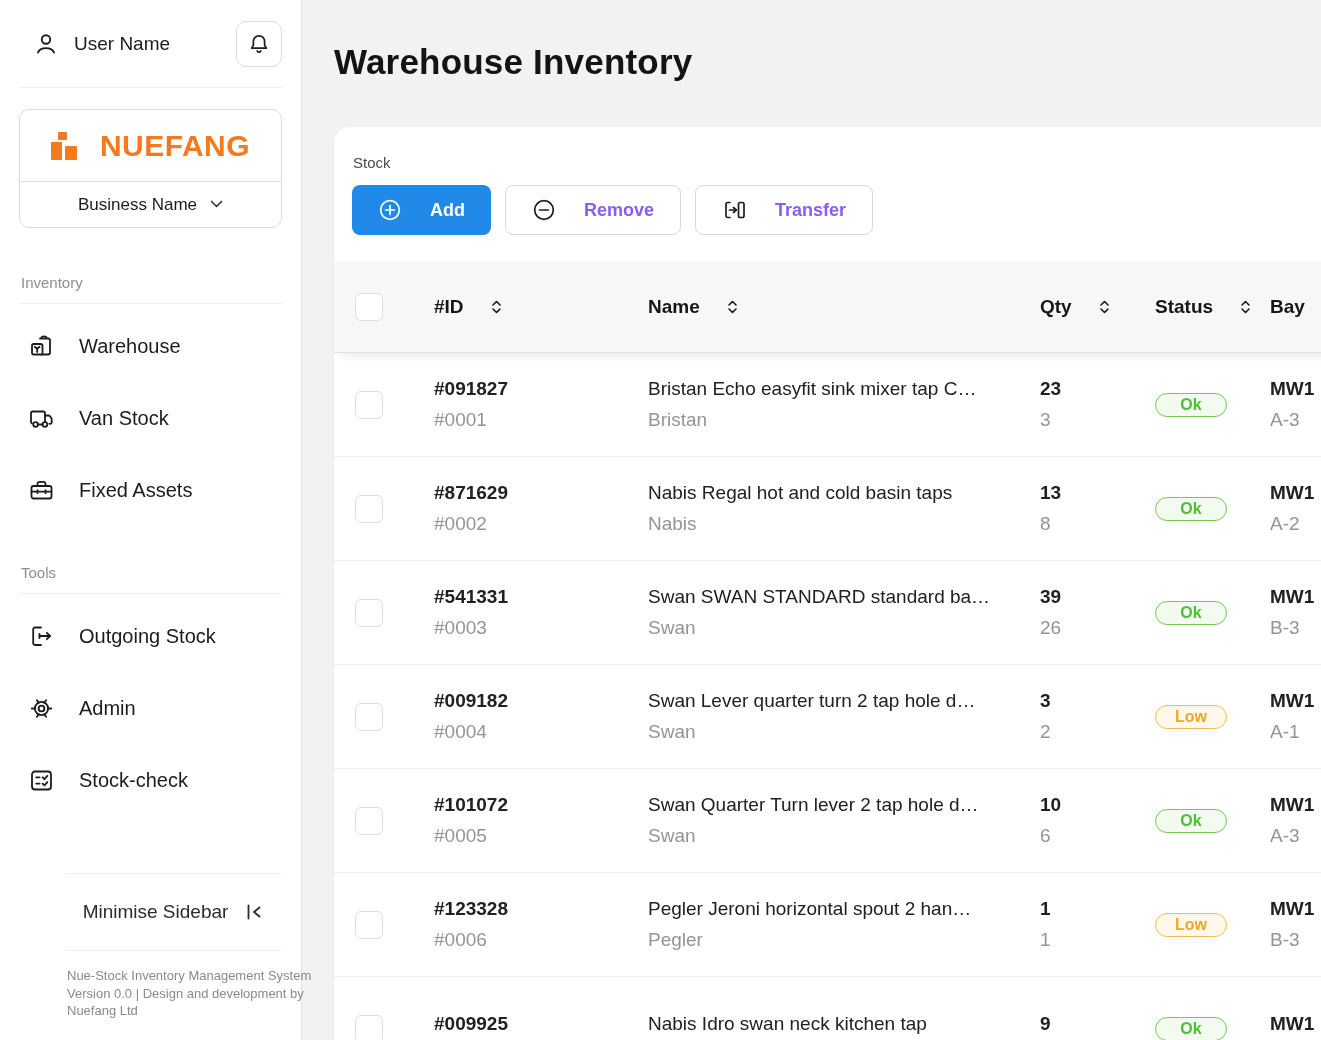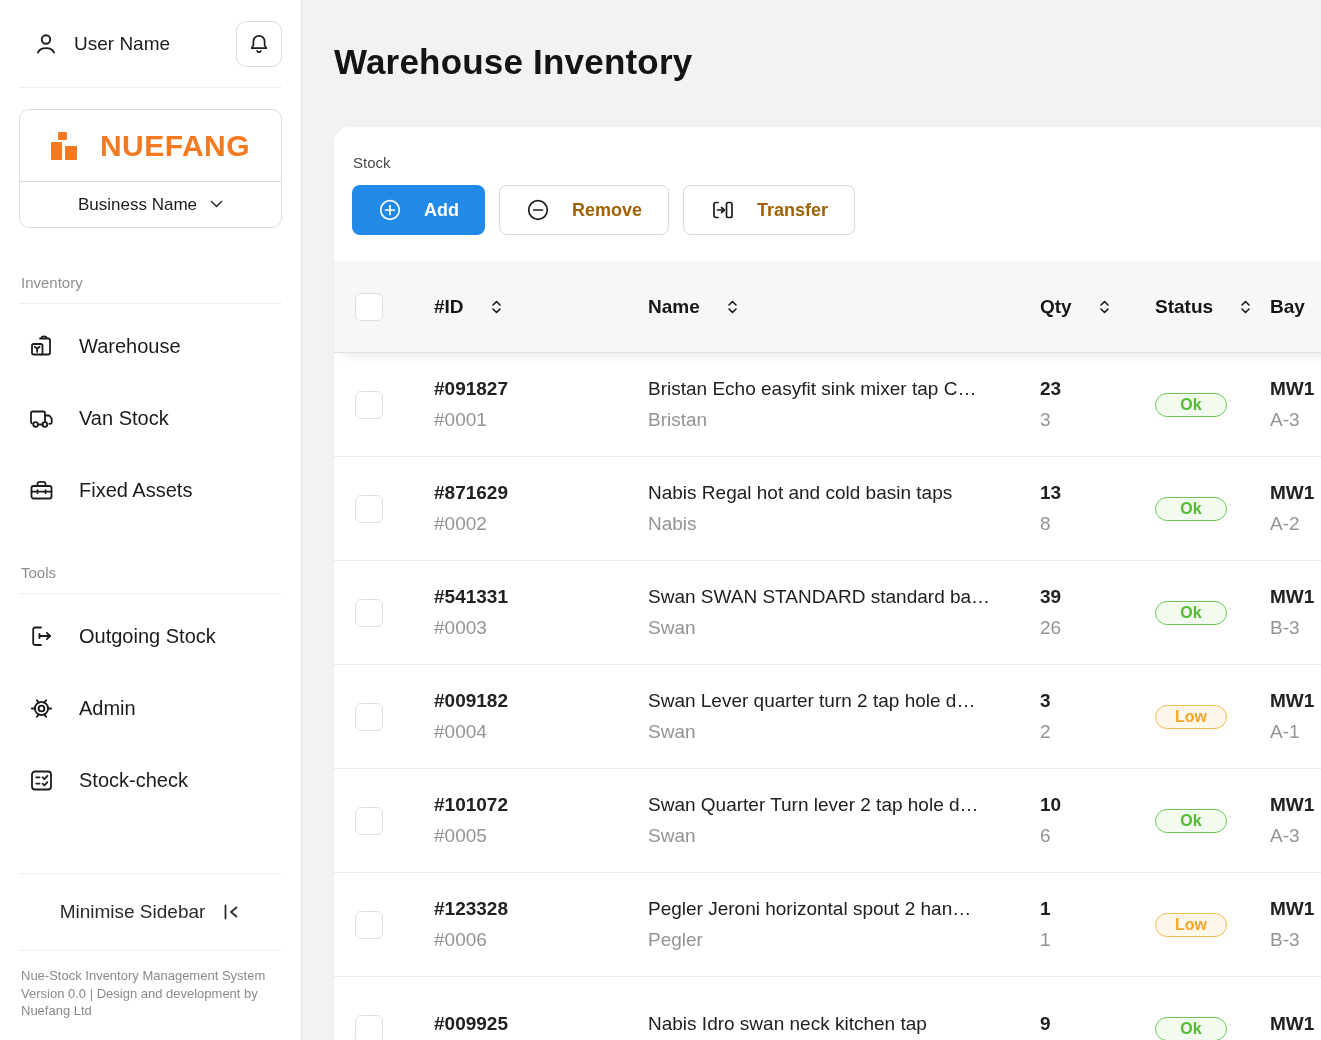--- a/index.html
+++ b/index.html
@@ -51,21 +51,21 @@
   .section-label { margin: 46px 19px 0 21px; font-size: 15px; color: #8e8e8e; }
   .section-label + .divider { margin-top: 12px; }
   .nav-list { margin-top: 14px; }
   .nav-item {
     display: flex; align-items: center; gap: 24px;
     height: 56px; padding: 0 27px; margin-bottom: 16px;
     font-size: 20px; color: #1c1c1c; cursor: pointer;
   }
   .nav-icon { width: 28px; display: flex; justify-content: center; }
 
-  .sidebar-bottom { position: absolute; left: 0; right: 0; bottom: 0; }
+  .sidebar-bottom { position: absolute; left: 0; right: 0; bottom: 0; padding-left: 46px; }
   .minimise-row {
     display: flex; align-items: center; justify-content: center; gap: 16px;
     padding: 27px 0; font-size: 19px; color: #2b2b2b; cursor: pointer;
   }
   .sidebar-footer {
     margin: 16px 19px 20px 21px; width: 248px;
     font-size: 13px; line-height: 1.35; color: #8a8a8a;
   }
 
   
@@ -78,26 +78,26 @@
     position: absolute; left: 32px; top: 127px;
     width: 1110px; height: 1000px;
     background: #ffffff; border-radius: 16px;
     box-shadow: 0 1px 3px rgba(0,0,0,0.05);
     overflow: hidden;
   }
   .stock-label { padding: 27px 0 0 19px; font-size: 15px; color: #4a4a4a; }
   .btn-row { display: flex; gap: 14px; margin: 14px 0 0 18px; }
   .btn {
     height: 50px; border-radius: 8px; border: none;
-    display: flex; align-items: center; gap: 22px;
+    display: flex; align-items: center; gap: 28px;
     padding: 0 26px; font-size: 18px; font-weight: 600;
     font-family: "Liberation Sans", sans-serif; cursor: pointer;
   }
   .btn-primary { background: #2189e8; color: #ffffff; }
-  .btn-secondary { background: #ffffff; border: 1px solid #d9d9d9; color: #a16207; justify-content: flex-end; }
+  .btn-secondary { background: #ffffff; border: 1px solid #d9d9d9; color: #8b5cf6; justify-content: flex-end; }
 
   
   .grid-cols {
     display: grid;
     grid-template-columns: 100px 214px 392px 115px 115px 174px;
     align-items: center;
   }
   .thead {
     margin-top: 26px; height: 92px; background: #f7f7f7;
     border-bottom: 1px solid #e0e0e0;

